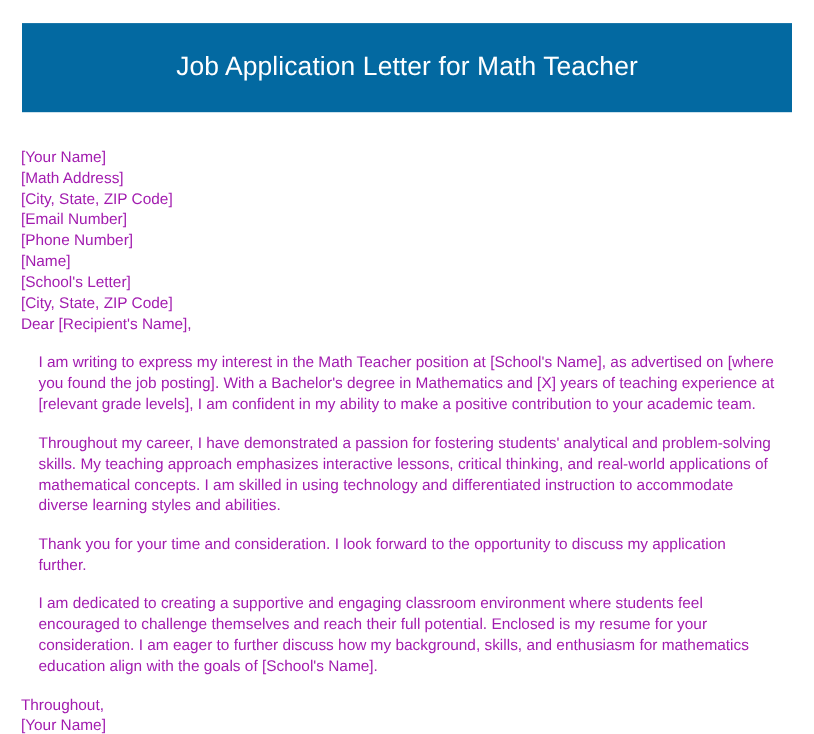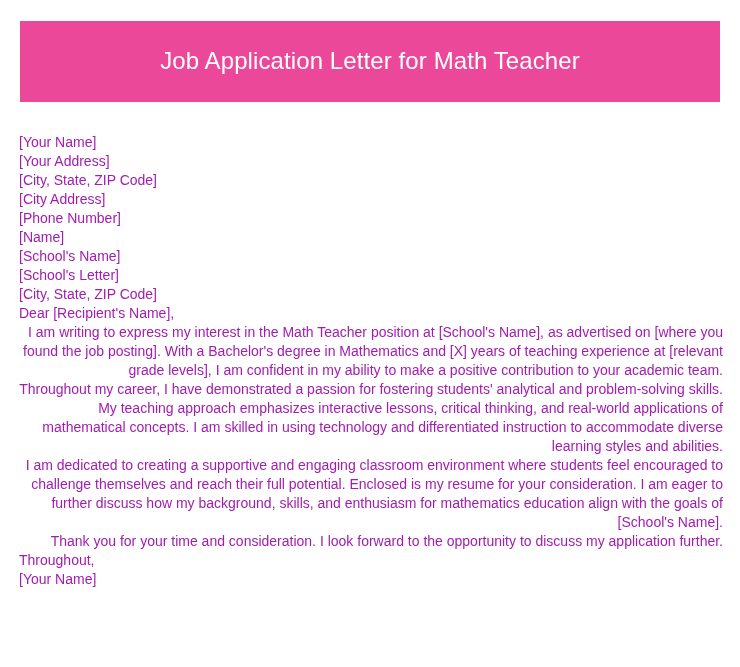--- a/index.html
+++ b/index.html
@@ -18,21 +18,21 @@
     width: 740px;
     height: 667px;
     background: #ffffff;
   }
   .header-banner {
     position: absolute;
     left: 20px;
     top: 21px;
     width: 700px;
     height: 81px;
-    background: #ec4899;
+    background: #0369a1;
     display: flex;
     align-items: center;
     justify-content: center;
     box-sizing: border-box;
   }
   .header-title {
     color: #ffffff;
     font-size: 24px;
     font-weight: normal;
     font-family: "Liberation Sans", sans-serif;
@@ -50,56 +50,55 @@
     font-size: 14px;
     font-family: "Liberation Sans", sans-serif;
     line-height: 19px;
   }
   .letter-line {
     margin: 0;
     padding: 0;
     white-space: pre-wrap;
   }
   .letter-paragraph {
-    margin: 0;
+    margin: 16px;
     padding: 0;
-    text-align: right;
+    text-align: left;
   }
 </style>
 </head>
 <body>
 
 <div class="page">
 
   <div class="header-banner">
     <div class="header-title">Job Application Letter for Math Teacher</div>
   </div>
 
   <div class="letter-body">
 
     <div>
       <div class="letter-line">[Your Name]</div>
-      <div class="letter-line">[Your Address]</div>
+      <div class="letter-line">[Math Address]</div>
       <div class="letter-line">[City, State, ZIP Code]</div>
-      <div class="letter-line">[City Address]</div>
+      <div class="letter-line">[Email Number]</div>
       <div class="letter-line">[Phone Number]</div>
       <div class="letter-line">[Name]</div>
     </div>
 
     <div>
-      <div class="letter-line">[School's Name]</div>
       <div class="letter-line">[School's Letter]</div>
       <div class="letter-line">[City, State, ZIP Code]</div>
     </div>
 
     <div class="letter-line">Dear [Recipient's Name],</div>
 
     <p class="letter-paragraph">I am writing to express my interest in the Math Teacher position at [School's Name], as advertised on [where you found the job posting]. With a Bachelor's degree in Mathematics and [X] years of teaching experience at [relevant grade levels], I am confident in my ability to make a positive contribution to your academic team.</p>
     <p class="letter-paragraph">Throughout my career, I have demonstrated a passion for fostering students' analytical and problem-solving skills. My teaching approach emphasizes interactive lessons, critical thinking, and real-world applications of mathematical concepts. I am skilled in using technology and differentiated instruction to accommodate diverse learning styles and abilities.</p>
+    <p class="letter-paragraph">Thank you for your time and consideration. I look forward to the opportunity to discuss my application further.</p>
     <p class="letter-paragraph">I am dedicated to creating a supportive and engaging classroom environment where students feel encouraged to challenge themselves and reach their full potential. Enclosed is my resume for your consideration. I am eager to further discuss how my background, skills, and enthusiasm for mathematics education align with the goals of [School's Name].</p>
-    <p class="letter-paragraph">Thank you for your time and consideration. I look forward to the opportunity to discuss my application further.</p>
 
     <div class="letter-line">Throughout,</div>
     <div class="letter-line">[Your Name]</div>
 
   </div>
 
 </div>
 
 </body></html>

